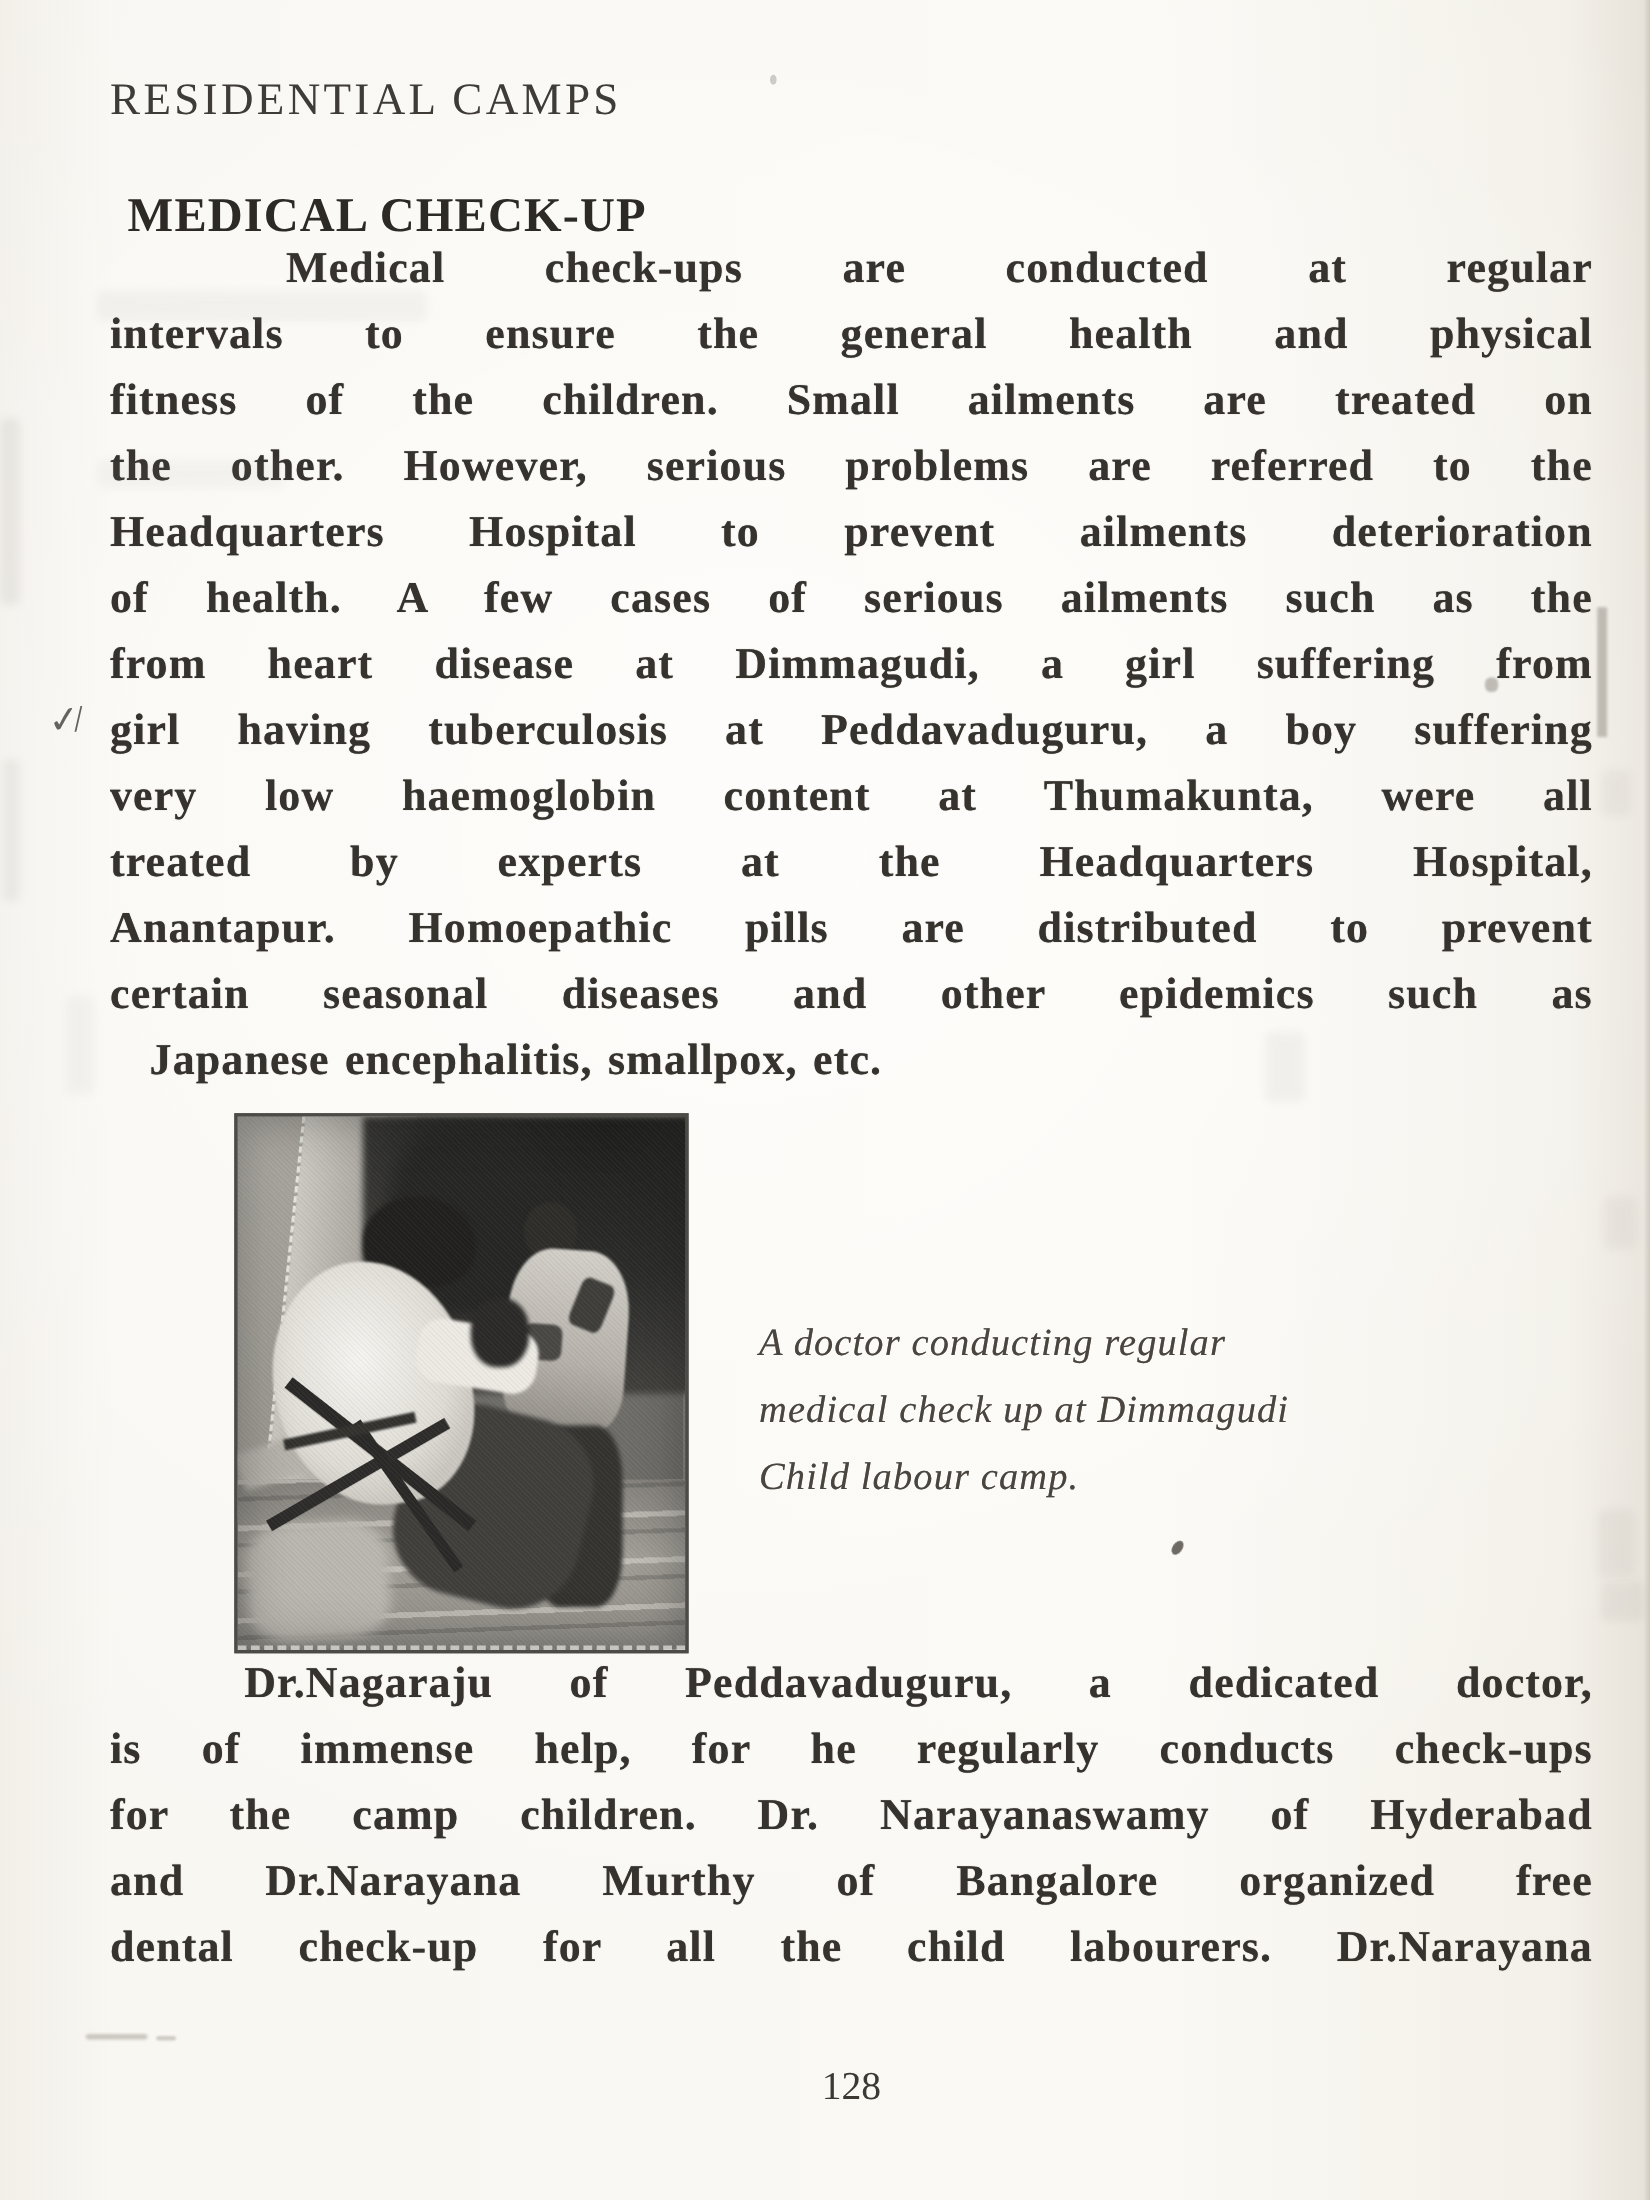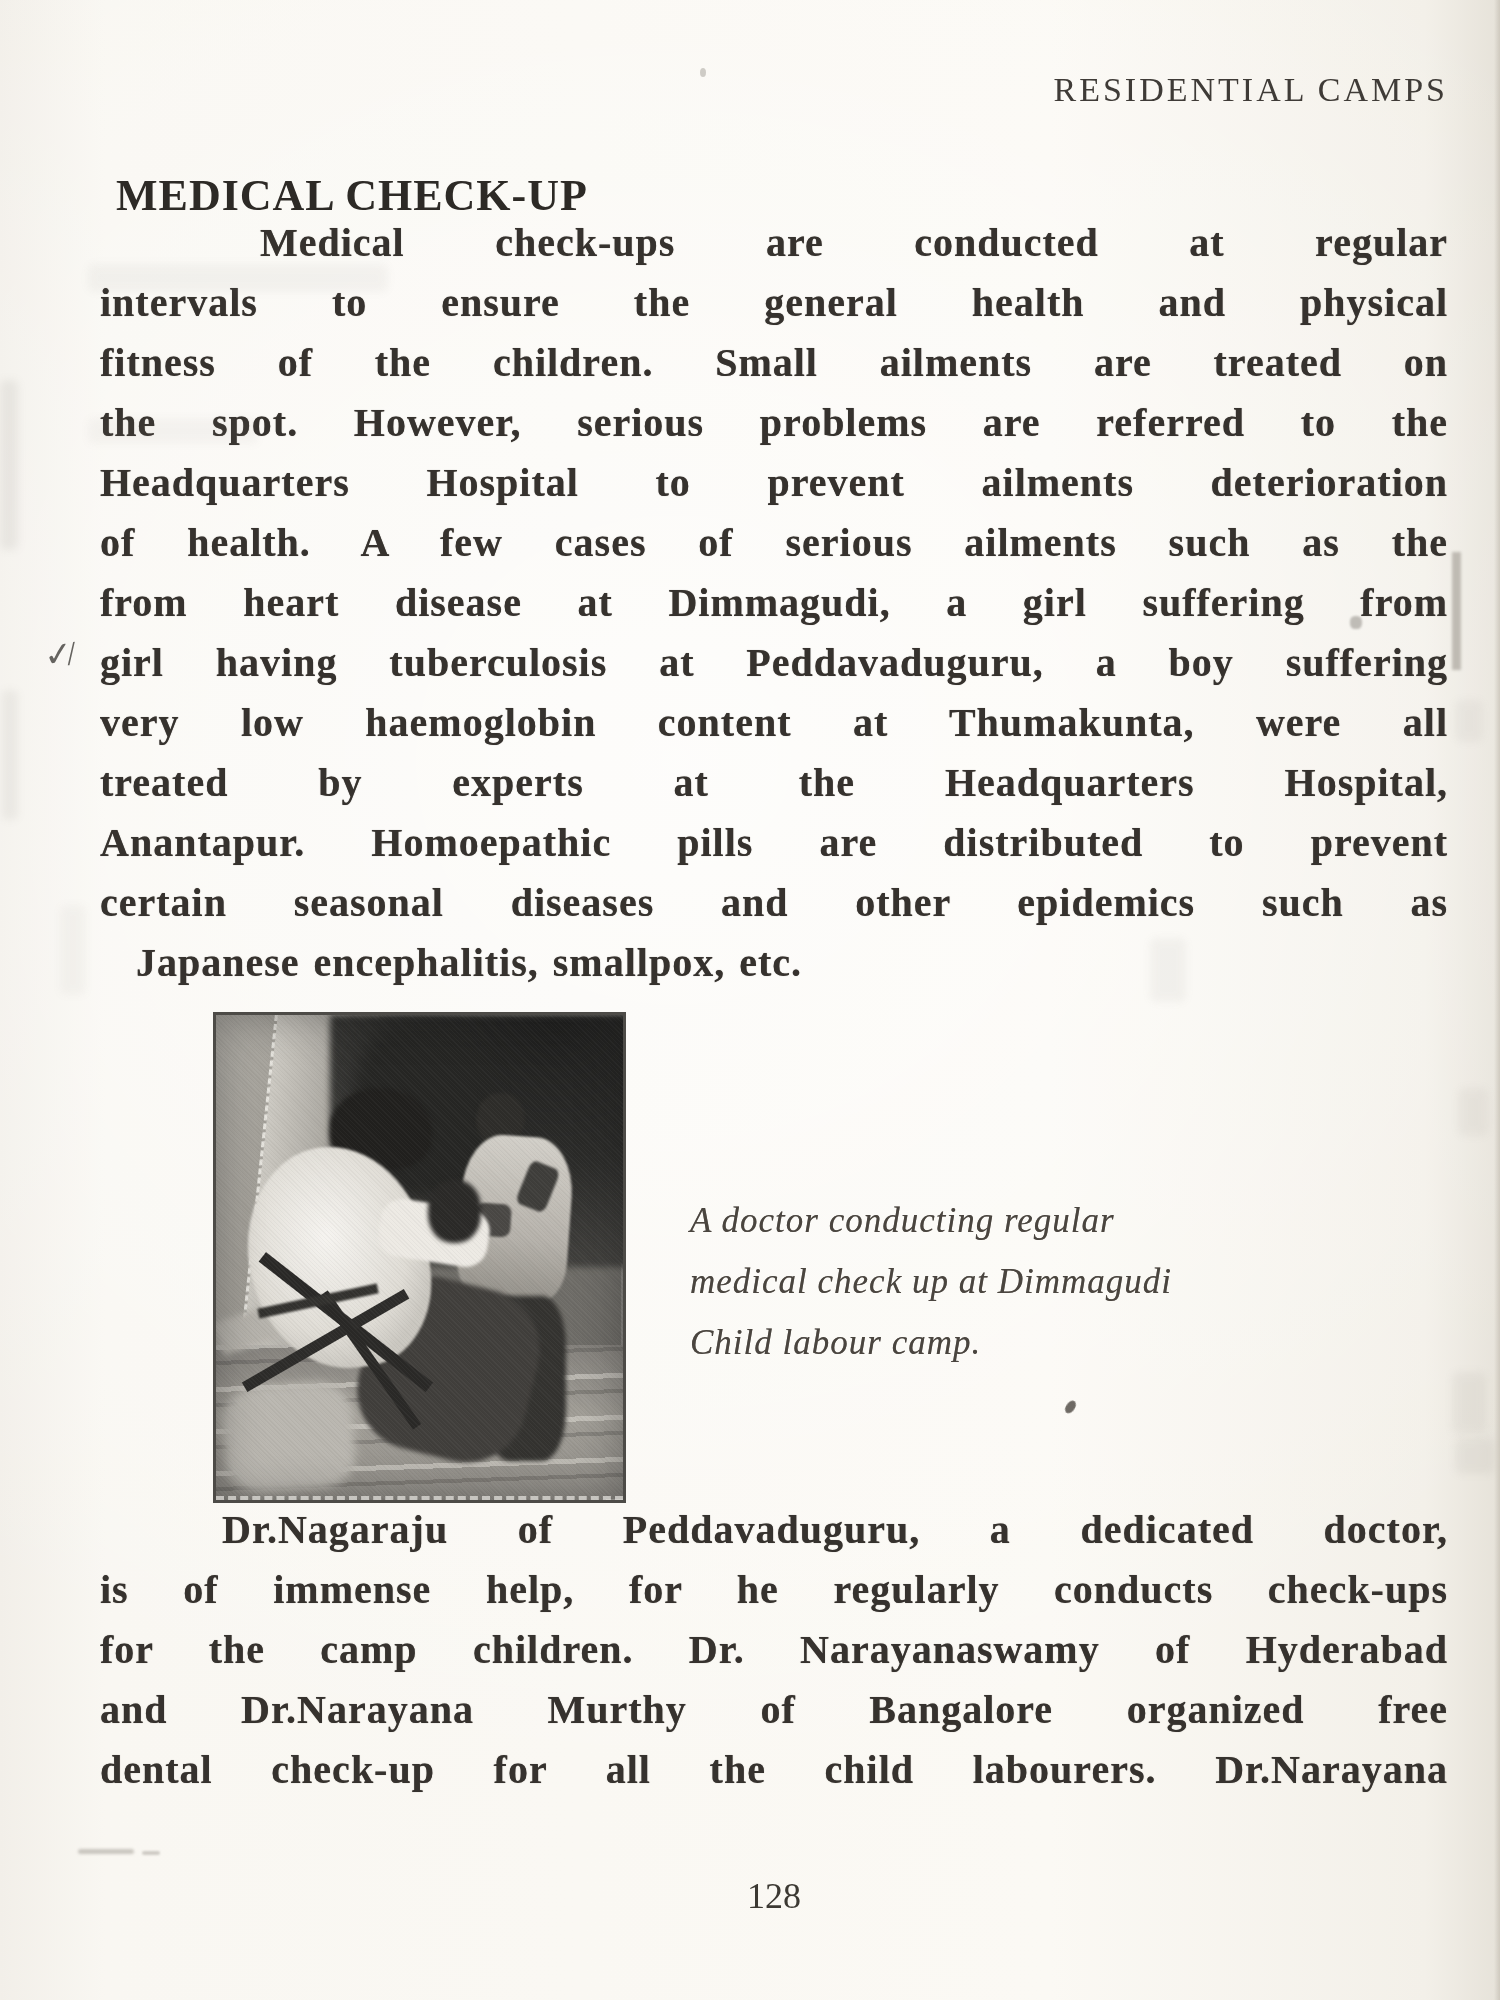--- a/index.html
+++ b/index.html
@@ -10,21 +10,21 @@
     overflow:hidden;
     font-family:"Liberation Serif","DejaVu Serif",serif;
     color:#36322e;
     background:
       radial-gradient(120% 85% at 45% 38%, rgba(255,255,255,.65), rgba(255,255,255,0) 62%),
       linear-gradient(90deg, #f2efe9 0%, #f9f7f2 7%, #fbf9f4 70%, #f3f0e9 95%, #e6e2d9 100%),
       linear-gradient(180deg, #f7f5ef 0%, #faf8f3 30%, #f8f6f0 100%);
   }
   .running-header{
     position:absolute;left:100px;top:70px;width:1348px;
-    text-align:right;font-size:34px;letter-spacing:3px;
+    text-align:left;font-size:41px;letter-spacing:3px;
     color:#3f3b37;line-height:40px;
   }
   .section-heading{
     position:absolute;left:100px;top:150px;margin:16px;
     font-size:44px;font-weight:bold;letter-spacing:1px;
     color:#2d2a26;line-height:60px;
   }
   .para{position:absolute;left:100px;width:1348px;}
   .para1{top:213px;}
   .para2{top:1500px;}
@@ -151,21 +151,21 @@
 <div class="page">
 
   <div class="running-header">RESIDENTIAL CAMPS</div>
 
   <h1 class="section-heading">MEDICAL CHECK-UP</h1>
 
   <div class="para para1">
     <div class="jline first1">Medical check-ups are conducted at regular</div>
     <div class="jline">intervals to ensure the general health and physical</div>
     <div class="jline">fitness of the children.  Small ailments are treated on</div>
-    <div class="jline">the spot.  However, serious problems are referred to the</div>
+    <div class="jline">the other.  However, serious problems are referred to the</div>
     <div class="jline">Headquarters Hospital to prevent ailments deterioration</div>
     <div class="jline">of health.  A few cases of serious ailments such as the</div>
     <div class="jline">from heart disease at Dimmagudi, a girl suffering from</div>
     <div class="jline">girl having tuberculosis at Peddavaduguru, a boy suffering</div>
     <div class="jline">very low haemoglobin content at Thumakunta, were all</div>
     <div class="jline">treated by experts at the Headquarters Hospital,</div>
     <div class="jline">Anantapur.  Homoepathic pills are distributed to prevent</div>
     <div class="jline">certain seasonal diseases and other epidemics such as</div>
     <div class="jline lastline">Japanese encephalitis, smallpox, etc.</div>
   </div>

